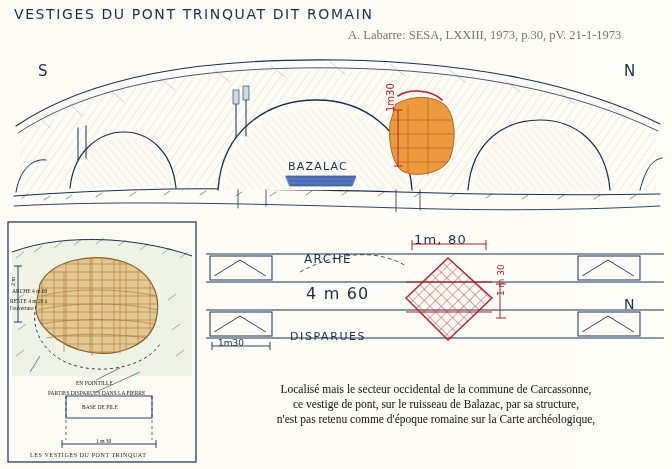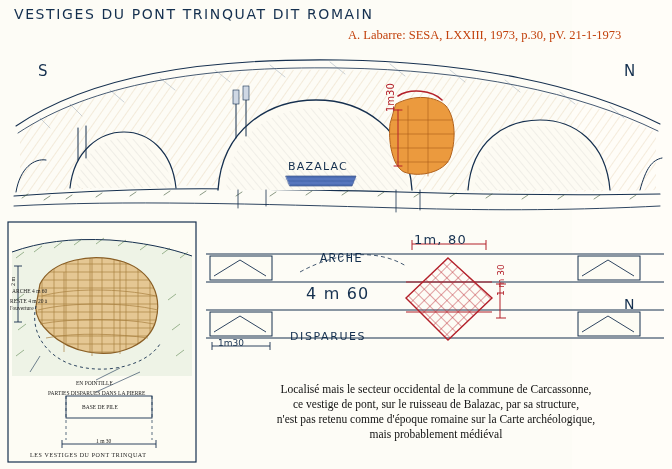--- a/index.html
+++ b/index.html
@@ -1,21 +1,21 @@
 <!DOCTYPE html>
 <html><head>
 <meta charset="utf-8">
 <style>
   html,body{margin:0;padding:0;background:#fffdf8;}
   body{width:672px;height:469px;overflow:hidden;font-family:"Liberation Sans",sans-serif;color:#1a1a1a;position:relative;}
   .page{position:relative;width:572px;height:469px;background:#fdfcf6;}
   svg.layer{position:absolute;left:0;top:0;width:672px;height:469px;}
   .txt{position:absolute;white-space:nowrap;}
   .title{font-family:"DejaVu Sans",sans-serif;font-size:14px;letter-spacing:1.6px;color:#15304f;}
-  .cite{font-family:"Liberation Serif",serif;font-size:12.5px;color:#c2410c;}
+  .cite{font-family:"Liberation Serif",serif;font-size:12.5px;color:#737373;}
   .cap{font-family:"Liberation Serif",serif;font-size:11.5px;color:#111;text-align:center;line-height:15px;}
   .hlabel{font-family:"DejaVu Sans",sans-serif;color:#1b3a63;}
   .tiny{font-family:"Liberation Serif",serif;font-size:6px;color:#222;}
   .tiny2{font-family:"Liberation Serif",serif;font-size:5.5px;color:#222;}
   .red{color:#b3202a;}
   .dark{color:#15304f;}
 </style>
 </head>
 <body>
 
@@ -212,37 +212,36 @@
   <div class="txt title" style="left:14px;top:6px;">VESTIGES DU PONT TRINQUAT  DIT ROMAIN</div>
   <div class="txt cite" style="left:348px;top:28px;">A. Labarre: SESA, LXXIII, 1973, p.30, pV. 21-1-1973</div>
 
   <div class="txt hlabel dark" style="left:38px;top:62px;font-size:15px;">S</div>
   <div class="txt hlabel dark" style="left:624px;top:62px;font-size:15px;">N</div>
 
   <div class="txt hlabel dark" style="left:288px;top:160px;font-size:11px;letter-spacing:1.2px;">BAZALAC</div>
 
   <div class="txt hlabel red" style="left:385px;top:112px;font-size:10px;transform:rotate(-90deg);transform-origin:left top;">1m30</div>
 
-  <div class="txt hlabel dark" style="left:320px;top:252px;font-size:12px;letter-spacing:1.4px;font-family:Liberation Mono, monospace;">ARCHE</div>
+  <div class="txt hlabel dark" style="left:304px;top:252px;font-size:12px;letter-spacing:1.4px;">ARCHE</div>
   <div class="txt hlabel dark" style="left:306px;top:284px;font-size:16px;letter-spacing:1.2px;">4 m 60</div>
   <div class="txt hlabel dark" style="left:414px;top:232px;font-size:13px;letter-spacing:1.2px;">1m, 80</div>
   <div class="txt hlabel dark" style="left:290px;top:330px;font-size:11px;letter-spacing:1.6px;">DISPARUES</div>
   <div class="txt hlabel dark" style="left:218px;top:338px;font-size:9px;">1m30</div>
   <div class="txt hlabel dark" style="left:624px;top:296px;font-size:14px;">N</div>
   <div class="txt hlabel red" style="left:496px;top:296px;font-size:9px;transform:rotate(-90deg);transform-origin:left top;">1 m 30</div>
 
   <div class="txt tiny" style="left:10px;top:286px;transform:rotate(-90deg);transform-origin:left top;">2 m</div>
   <div class="txt tiny2" style="left:12px;top:288px;">ARCHE 4 m 60</div>
   <div class="txt tiny2" style="left:10px;top:298px;width:40px;white-space:normal;line-height:7px;">RESTE 4 m 20 à l'ouverture</div>
   <div class="txt tiny2" style="left:76px;top:380px;">EN POINTILLE</div>
   <div class="txt tiny2" style="left:48px;top:390px;">PARTIES DISPARUES DANS LA PIERRE</div>
   <div class="txt tiny2" style="left:82px;top:404px;">BASE DE PILE</div>
   <div class="txt tiny2" style="left:96px;top:438px;">1 m 30</div>
   <div class="txt tiny" style="left:30px;top:452px;letter-spacing:0.6px;">LES VESTIGES DU PONT TRINQUAT</div>
 
   <div class="txt cap" style="left:210px;top:382px;width:452px;">
     <div>Localisé mais le secteur occidental de la commune de Carcassonne,</div>
     <div>ce vestige de pont, sur le ruisseau de Balazac, par sa structure,</div>
     <div>n'est pas retenu comme d'époque romaine sur la Carte archéologique,</div>
-    <div>mais probablement médiéval</div>
   </div>
 
 </div>
 
 </body></html>

